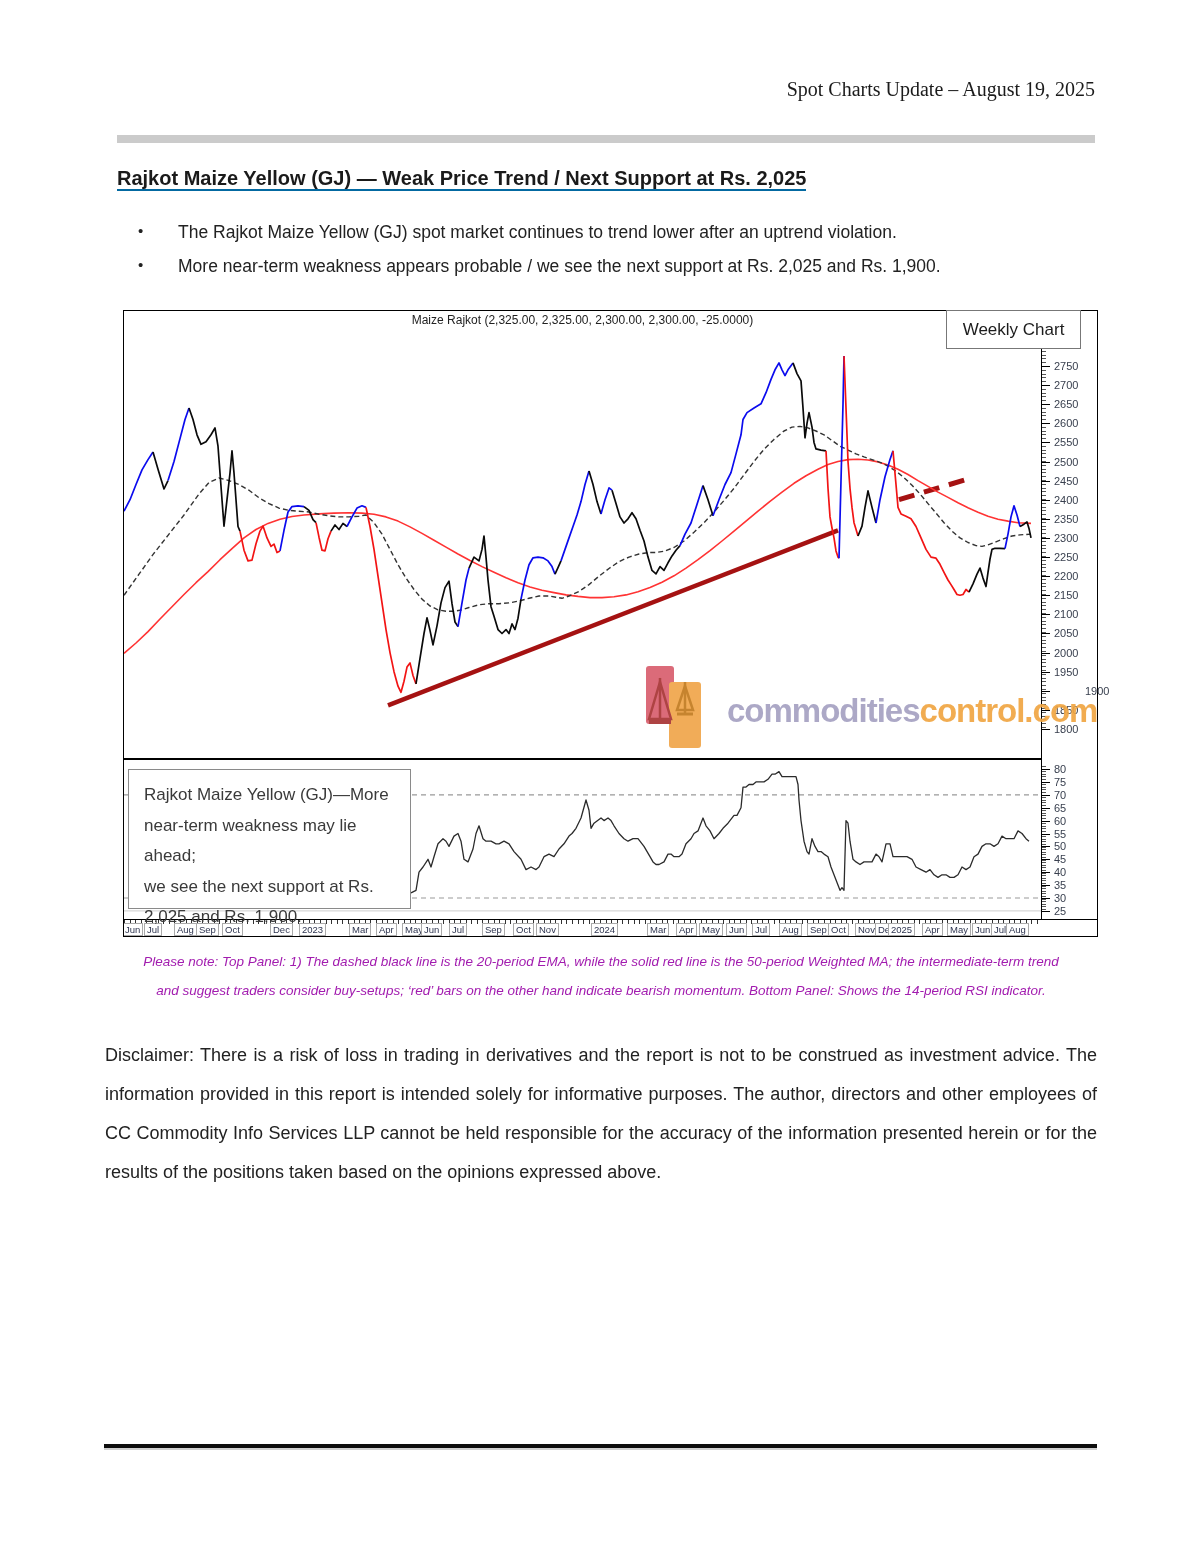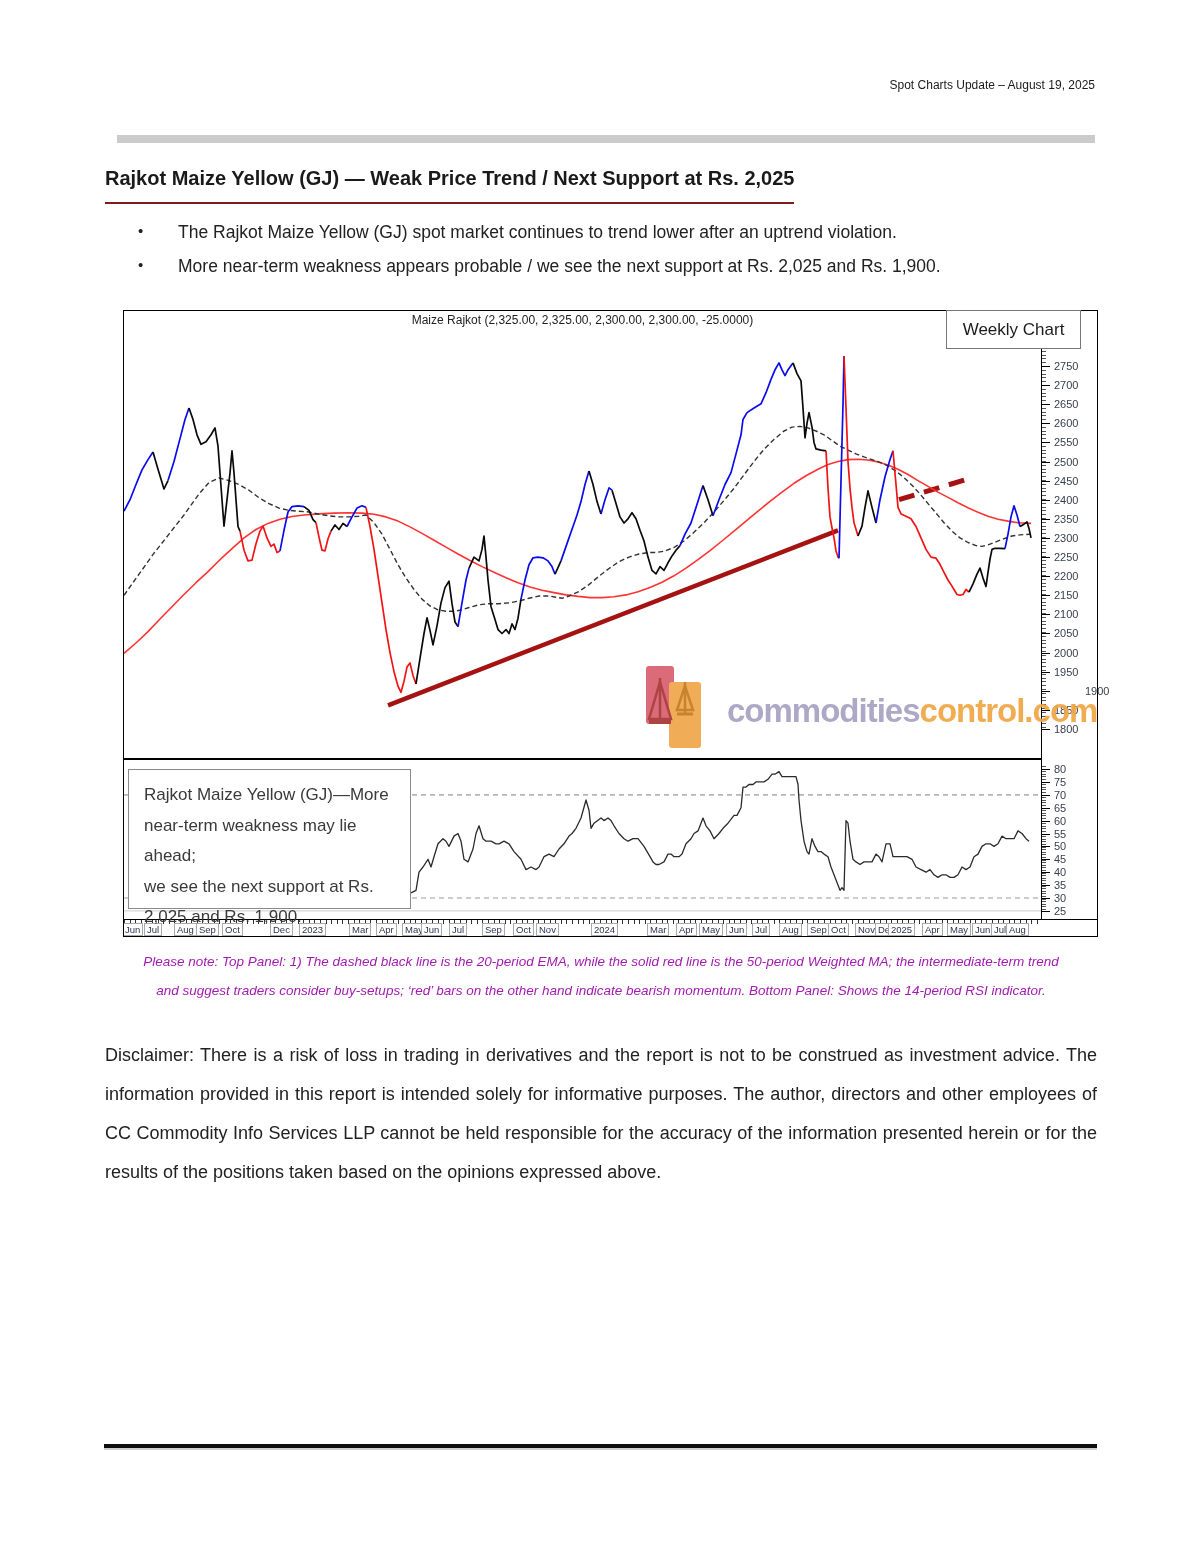--- a/index.html
+++ b/index.html
@@ -1,23 +1,23 @@
 <!DOCTYPE html>
 <html><head>
 <meta charset="utf-8">
 <style>
   html,body{margin:0;padding:0;background:#ffffff;}
   body{font-family:"Liberation Sans",sans-serif;color:#1c1c1c;}
   #page{position:relative;width:1200px;height:1553px;background:#fff;overflow:hidden;}
 
-  .hdr{position:absolute;top:78px;right:105px;font-size:12px;color:#1b1b1b;}
+  .hdr{position:absolute;top:78px;right:105px;font-size:20px;color:#1b1b1b;font-family:Liberation Serif, serif;}
   .divider{position:absolute;left:117px;top:135px;width:978px;height:8px;background:#cbcbcb;}
 
   .heading{position:absolute;left:105px;top:167px;font-size:20px;font-weight:bold;color:#1a1a1a;}
-  .heading span{border-bottom:2px solid #7f1d1d;padding-bottom:13px;}
+  .heading span{border-bottom:2px solid #0369a1;padding-bottom:0;margin-left:12px;}
 
   .bullets{position:absolute;left:138px;top:222px;width:940px;}
   .bullet-row{display:flex;margin-bottom:13px;font-size:17.5px;color:#222;}
   .bullet-dot{width:40px;font-size:15px;}
 
   
   #chart{position:absolute;left:123px;top:310px;width:973px;height:625px;border:1px solid #000;background:#fff;}
   #plot-title{position:absolute;left:0;top:2px;width:917px;text-align:center;font-size:12px;color:#222;}
   #badge{position:absolute;left:822px;top:-1px;width:133px;height:37px;border:1px solid #777;background:#fff;
          display:flex;align-items:center;justify-content:center;font-size:17px;color:#1c1c1c;z-index:6;}

